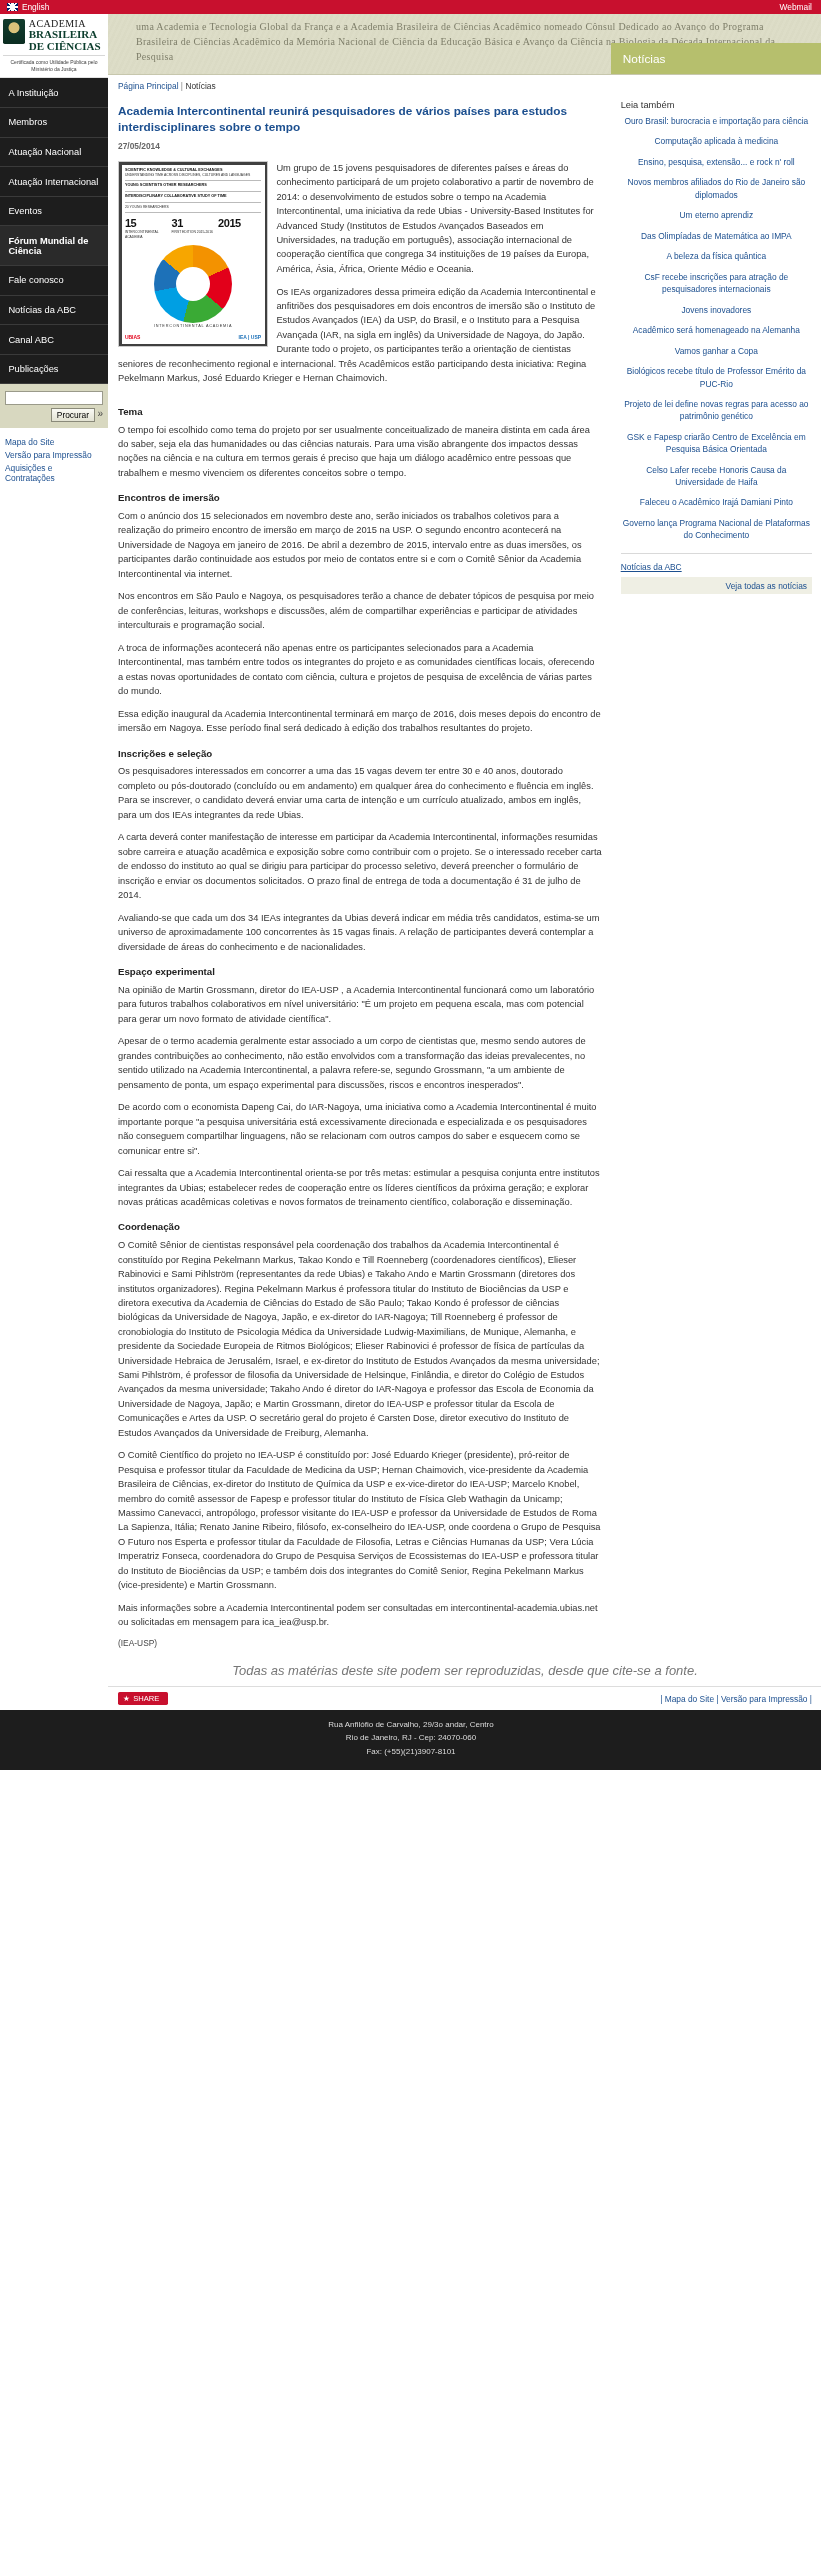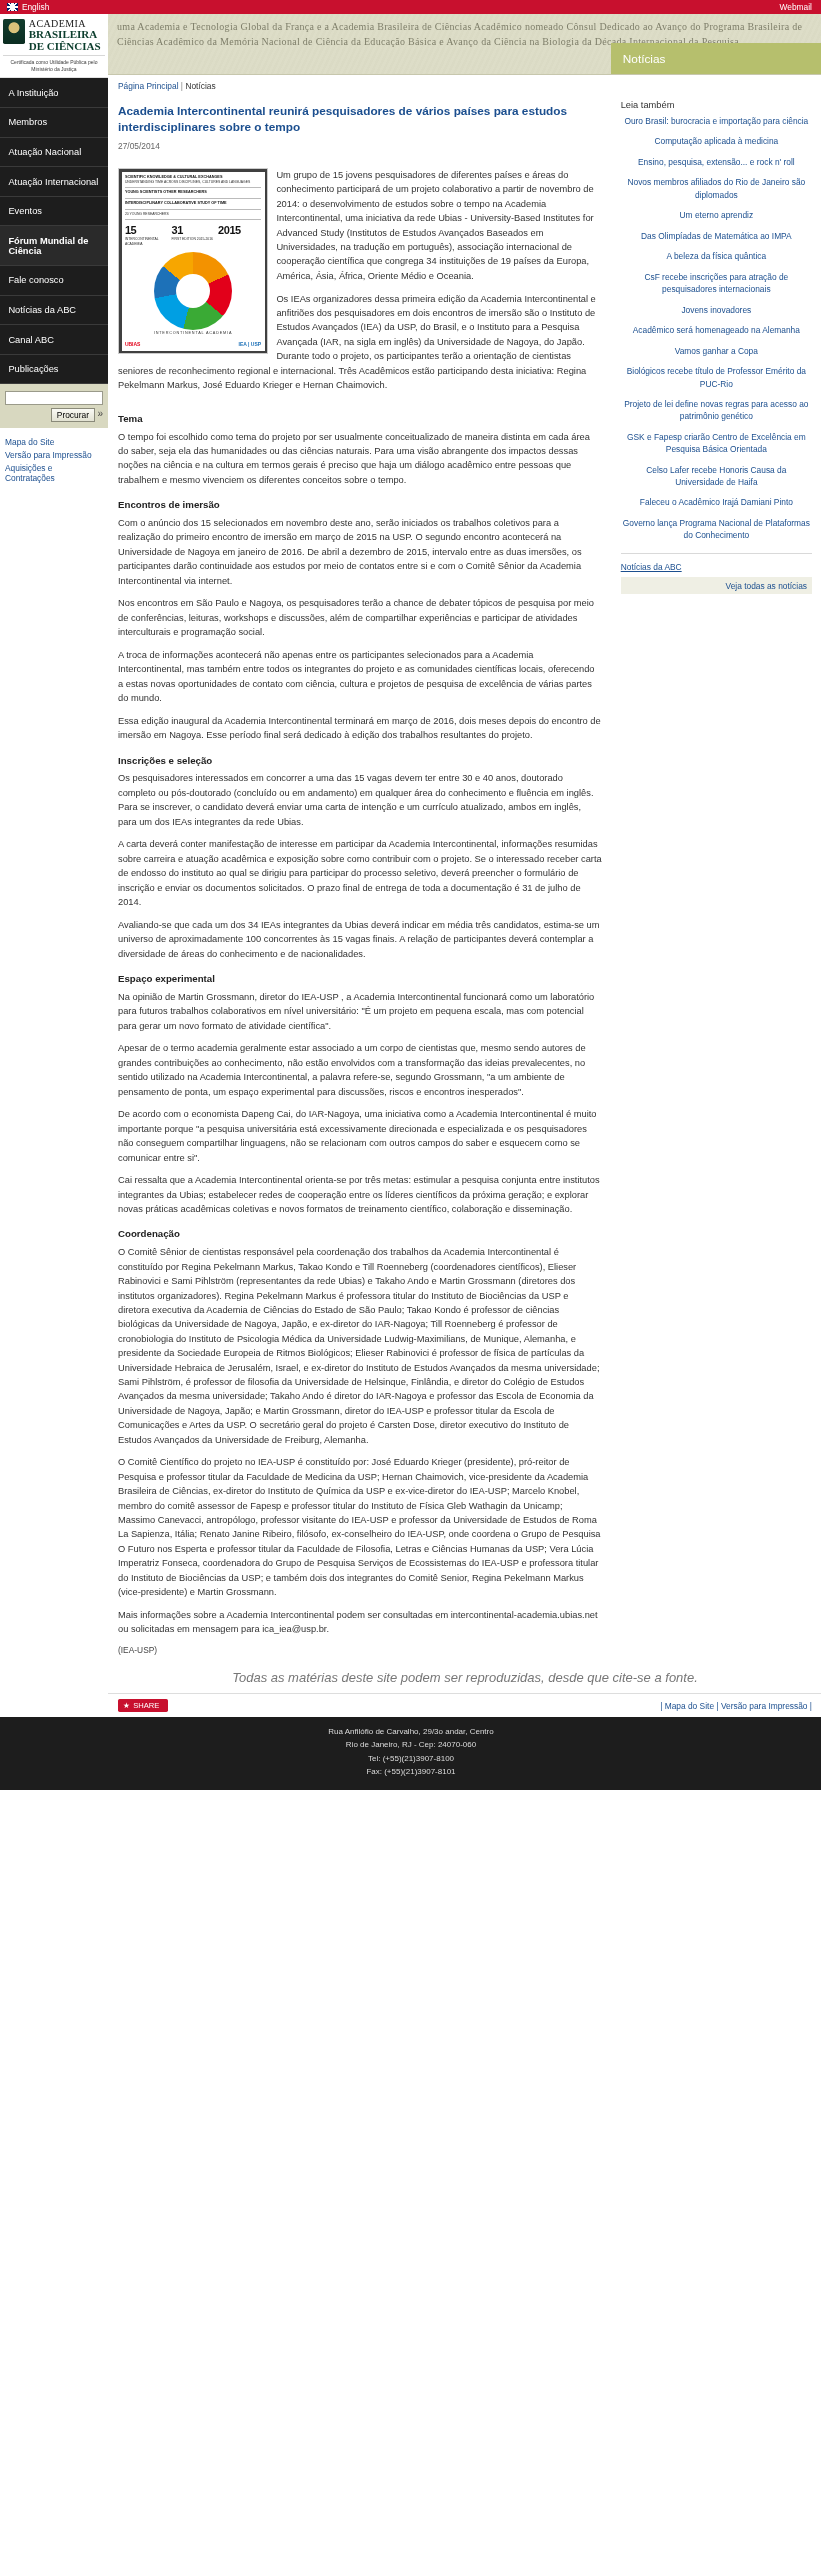--- a/index.html
+++ b/index.html
@@ -125,21 +125,21 @@
     background:
       linear-gradient(rgba(225,225,205,.78), rgba(225,225,205,.78)),
       repeating-linear-gradient(115deg, #cfcfb4 0 2.5px, #c3c3a6 2.5px 5px);
     position: relative;
     overflow: hidden;
     border-bottom: 0.8px solid #c7c7ad;
   }
   .banner-text {
     position: absolute;
     inset: 0;
-    padding: 5px 9px;
+    padding: 5px 28px;
     font-family: "Liberation Serif", serif;
     color: #5e5e4a;
     font-size: 10px;
     line-height: 1.5;
     opacity: .75;
     letter-spacing: 0.3px;
   }
   .banner-tab {
     position: absolute;
     right: 0; top: 29px;
@@ -167,21 +167,21 @@
   .main-col { width: 506px; padding: 5px 11.8px 0 10px; }
   .right-col { width: 208px; padding: 5px 10px 0 6.7px; }
 
   h1.article-title {
     font-size: 11.8px;
     color: #1c4f8f;
     font-weight: bold;
     margin: 3.4px 0 5px 0;
     line-height: 1.4;
   }
-  .article-date { font-size: 8.4px; color: #666; margin-bottom: 17px; }
+  .article-date { font-size: 8.4px; color: #666; margin-bottom: 10px; font-weight: bold; }
 
   .lead-wrap { overflow: hidden; }
   .poster {
     float: left;
     width: 150px;
     margin: 0 8.4px 5px 0;
     border: 0.8px solid #ccc;
     background: #404040;
     padding: 2.5px;
   }
@@ -511,17 +511,16 @@
           <a href="#" style="color:#1c4f8f;text-decoration:none;">Versão para Impressão</a>
           <span class="sep">|</span>
         </span>
       </div>
     </div>
   </div>
 
   <div class="footer">
     <div>Rua Anfilófio de Carvalho, 29/3o andar, Centro</div>
     <div>Rio de Janeiro, RJ - Cep: 24070-060</div>
-    <div>Tel: (+55)(21)3907-8100</div>
     <div>Fax: (+55)(21)3907-8101</div>
   </div>
 </div>
 
 
 </body></html>

